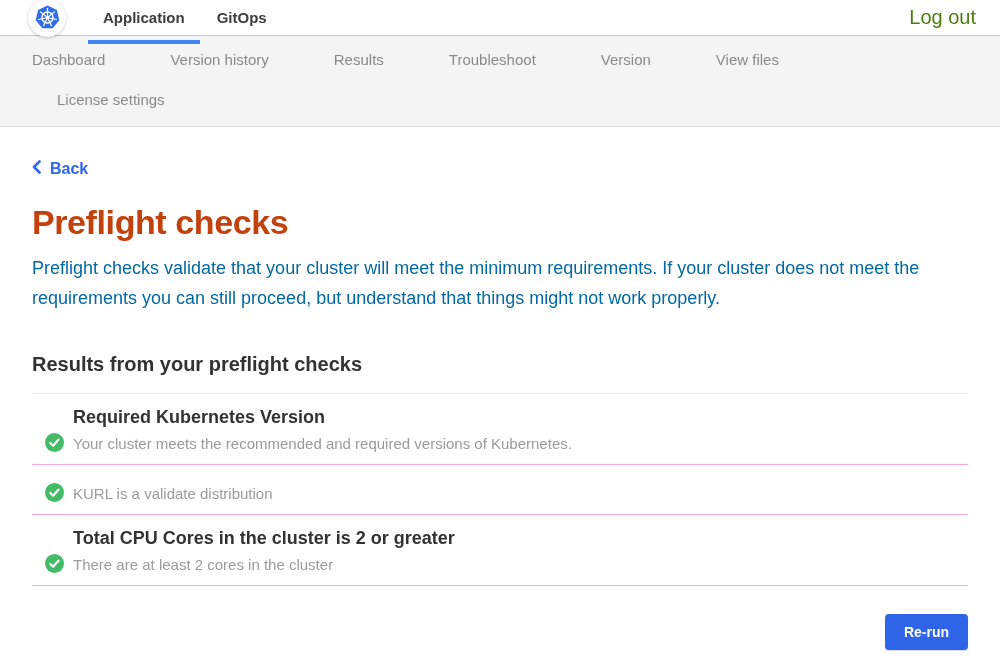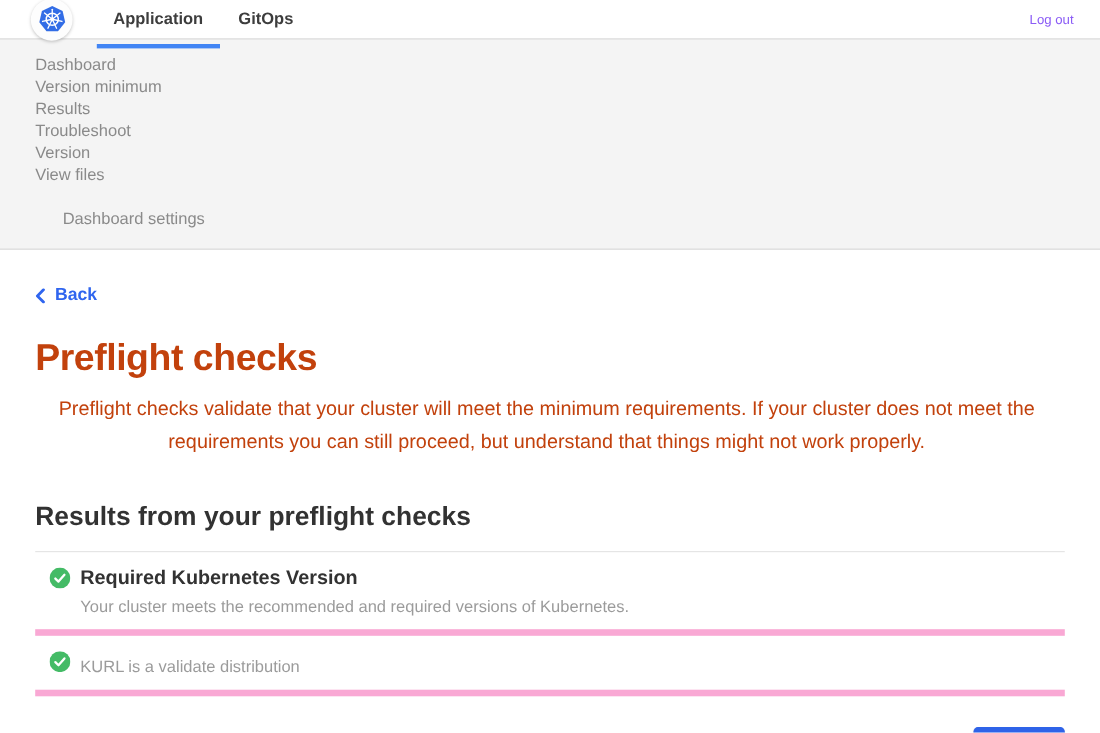--- a/index.html
+++ b/index.html
@@ -53,82 +53,80 @@
     color: #3066f0;
     font-family: inherit;
     font-size: 14px;
     font-weight: 700;
     padding: 9px 17px;
     border-radius: 18px;
     cursor: pointer;
     margin-right: 26px;
   }
   .logout {
-    font-size: 12px;
-    color: #8b5cf6;
+    font-size: 20px;
+    color: #4d7c0f;
     cursor: pointer;
   }
 
   
   .subnav {
     background: #f4f4f4;
     border-bottom: 1px solid #d8d8d8;
     padding: 14px 32px 16px;
     font-size: 15px;
     color: #8a8a8a;
   }
-  .subnav-row { display: flex; line-height: 20px; flex-direction: column; }
+  .subnav-row { display: flex; gap: 65px; line-height: 20px; }
   .subnav-row2 { margin-top: 20px; padding-left: 25px; }
   .subnav-item { cursor: pointer; white-space: nowrap; }
 
   
   .content { padding: 0 32px; }
   .back-link {
     margin-top: 33px;
     display: inline-flex;
-    align-items: center;
     gap: 9px;
     color: #2f65ef;
     font-size: 16px;
     font-weight: 700;
     cursor: pointer;
     text-decoration: none;
   }
   .page-title {
     margin-top: 25px;
     font-size: 34px;
     font-weight: 700;
     letter-spacing: -0.4px;
     color: #c2410c;
   }
   .page-desc {
     margin-top: 11px;
     font-size: 18px;
     line-height: 30px;
-    color: #c2410c;
+    color: #0369a1;
     max-width: 930px;
-    text-align: center;
   }
   .results-heading {
     margin-top: 40px;
-    font-size: 24px;
+    font-size: 20px;
     font-weight: 700;
     color: #323232;
   }
   .checks {
     list-style: none;
     margin-top: 17px;
     border-top: 1px solid #e3e3e3;
   }
   .check-row {
     display: flex;
-    align-items: flex-start;
+    align-items: flex-end;
     gap: 9px;
     padding: 13px 0 12px 13px;
-    border-bottom: 6px solid #f9a8d4;
+    border-bottom: 1px solid #f9a8d4;
   }
   .check-icon { flex: 0 0 19px; margin-top: 1px; line-height: 0; }
   .check-title {
     font-size: 18px;
     font-weight: 700;
     color: #323232;
   }
   .check-desc {
     margin-top: 7px;
     font-size: 15px;
@@ -176,28 +174,28 @@
     <div class="tab active">Application</div>
     <div class="tab">GitOps</div>
   </nav>
   <div class="topnav-spacer"></div>
   <div class="logout">Log out</div>
 </header>
 
 <nav class="subnav">
   <div class="subnav-row">
     <span class="subnav-item">Dashboard</span>
-    <span class="subnav-item">Version minimum</span>
+    <span class="subnav-item">Version history</span>
     <span class="subnav-item">Results</span>
     <span class="subnav-item">Troubleshoot</span>
     <span class="subnav-item">Version</span>
     <span class="subnav-item">View files</span>
   </div>
   <div class="subnav-row subnav-row2">
-    <span class="subnav-item">Dashboard settings</span>
+    <span class="subnav-item">License settings</span>
   </div>
 </nav>
 
 <main class="content">
   <a class="back-link">
     <svg width="9" height="14" viewBox="0 0 9 14">
       <polyline points="7.5,1.5 2,7 7.5,12.5" fill="none" stroke="#2f65ef" stroke-width="2.6" stroke-linecap="round" stroke-linejoin="round"></polyline>
     </svg>
     <span>Back</span>
   </a>
@@ -224,18 +222,30 @@
       <span class="check-icon">
         <svg width="19" height="19" viewBox="0 0 20 20">
           <circle cx="10" cy="10" r="10" fill="#44bb66"></circle>
           <path d="M5.6 10.5 L8.6 13.4 L14.3 6.9" fill="none" stroke="#ffffff" stroke-width="2.2" stroke-linecap="round" stroke-linejoin="round"></path>
         </svg>
       </span>
       <div>
         <div class="check-desc">KURL is a validate distribution</div>
       </div>
     </li>
+    <li class="check-row">
+      <span class="check-icon">
+        <svg width="19" height="19" viewBox="0 0 20 20">
+          <circle cx="10" cy="10" r="10" fill="#44bb66"></circle>
+          <path d="M5.6 10.5 L8.6 13.4 L14.3 6.9" fill="none" stroke="#ffffff" stroke-width="2.2" stroke-linecap="round" stroke-linejoin="round"></path>
+        </svg>
+      </span>
+      <div>
+        <div class="check-title">Total CPU Cores in the cluster is 2 or greater</div>
+        <div class="check-desc">There are at least 2 cores in the cluster</div>
+      </div>
+    </li>
   </ul>
 
   <div class="actions">
     <button class="rerun-btn">Re-run</button>
   </div>
 </main>
 
 </body></html>

